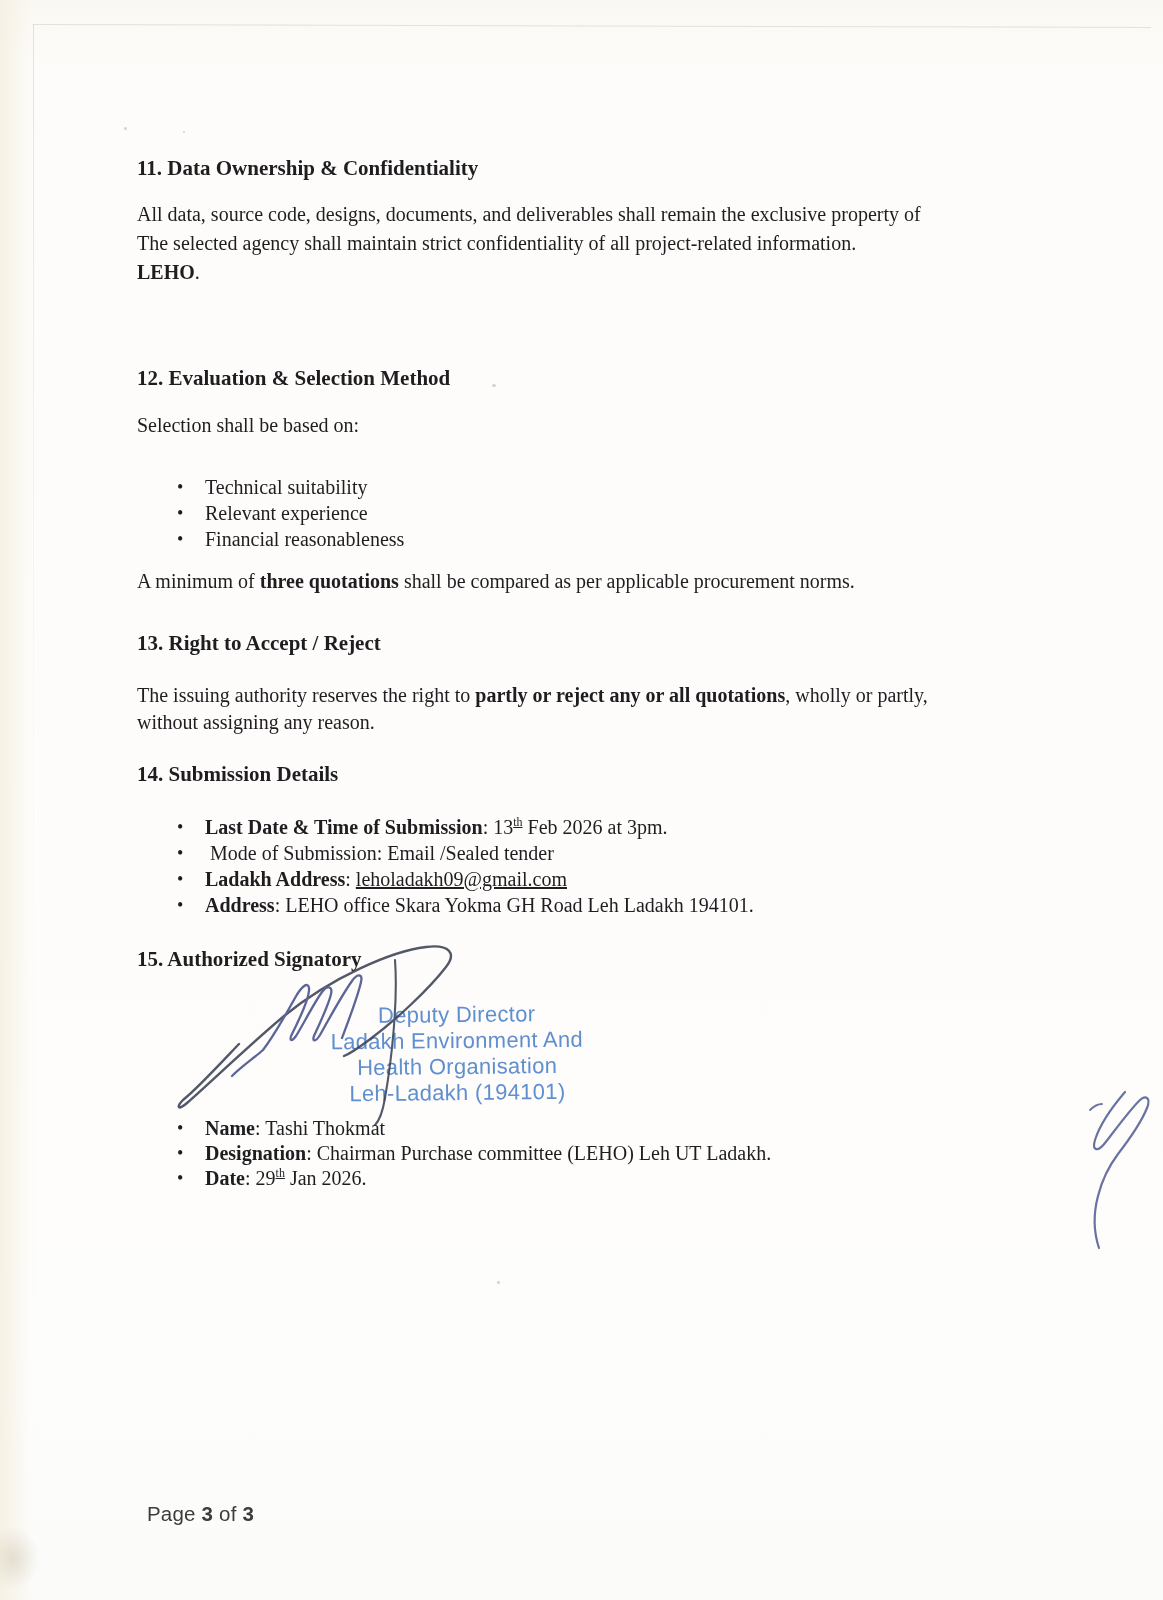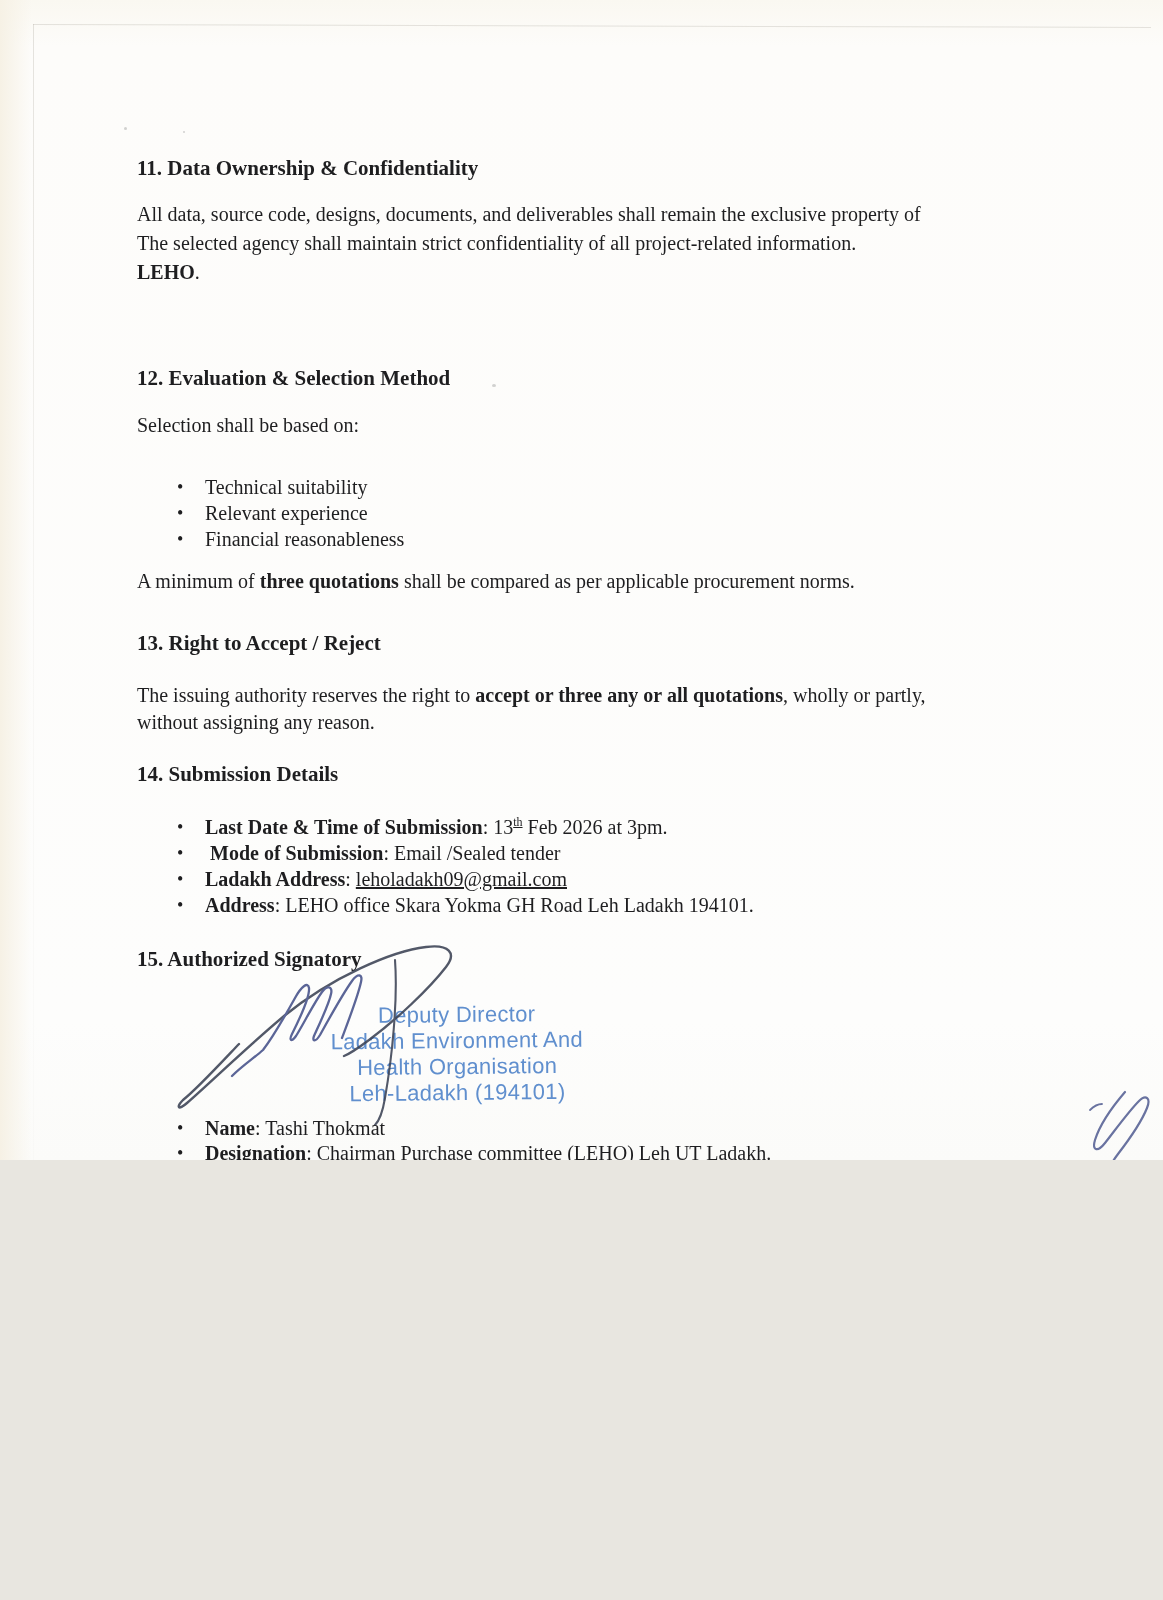--- a/index.html
+++ b/index.html
@@ -1,18 +1,18 @@
 <!DOCTYPE html>
 <html style="--text: #1e1e20; --stamp-blue: #4b80c8; --ink: #3b4254; --ink-blue: #45518a;"><head>
 <meta charset="utf-8">
 <style>
   html,body{margin:0;padding:0;background:#e8e6e0;}
   .canvas{
     position:relative;
-    width:1163px;height:1160px;
+    width:1163px;height:1600px;
     margin:0 auto;
     overflow:hidden;
     background:linear-gradient(180deg,#faf8f1 0%, #fdfcfa 4%, #fdfdfc 88%, #fbfbf9 100%);
     font-family:"Liberation Serif","DejaVu Serif",serif;
     color:var(--text,#1e1e20);
   }
   
   .edge-left{position:absolute;left:0;top:0;width:32px;height:1600px;
     background:linear-gradient(90deg,#f6f1e5 0%, rgba(246,241,229,0) 100%);}
   .edge-top-line{position:absolute;left:33px;top:24px;width:1118px;height:1px;
@@ -76,28 +76,28 @@
     <div class="li"><span>Technical suitability</span></div>
     <div class="li"><span>Relevant experience</span></div>
     <div class="li"><span>Financial reasonableness</span></div>
   </div>
   <div class="block" style="top:570px;">
     <div class="line"><span>A minimum of </span><span style="font-weight: 700;">three quotations</span><span> shall be compared as per applicable procurement norms.</span></div>
   </div>
 
   <div class="h" style="top:631px;">13. Right to Accept / Reject</div>
   <div class="block" style="top:682px;line-height:27px;">
-    <div class="line"><span>The issuing authority reserves the right to </span><span style="font-weight: 700;">accept or three any or all quotations</span><span>, wholly or partly,</span></div>
+    <div class="line"><span>The issuing authority reserves the right to </span><span style="font-weight: 700;">partly or reject any or all quotations</span><span>, wholly or partly,</span></div>
     <div class="line"><span>without assigning any reason.</span></div>
   </div>
 
   <div class="h" style="top:762px;">14. Submission Details</div>
   <div class="list" style="top:814px;line-height:26px;">
     <div class="li"><span style="font-weight: 700;">Last Date &amp; Time of Submission</span><span>: 13</span><sup>th</sup><span> Feb 2026 at 3pm.</span></div>
-    <div class="li"><span>&nbsp;</span><span style="font-weight: 700;">Mode of Submission</span><span>: Email /Sealed tender</span></div>
+    <div class="li"><span>&nbsp;</span><span style="font-weight: 400;">Mode of Submission</span><span>: Email /Sealed tender</span></div>
     <div class="li"><span style="font-weight: 700;">Ladakh Address</span><span>: </span><span style="text-decoration: underline;">leholadakh09@gmail.com</span></div>
     <div class="li"><span style="font-weight: 700;">Address</span><span>: LEHO office Skara Yokma GH Road Leh Ladakh 194101.</span></div>
   </div>
 
   <div class="h" style="top:947px;">15. Authorized Signatory</div>
 
   <div class="stamp">
     <div>Deputy Director</div>
     <div>Ladakh Environment And</div>
     <div>Health Organisation</div>

